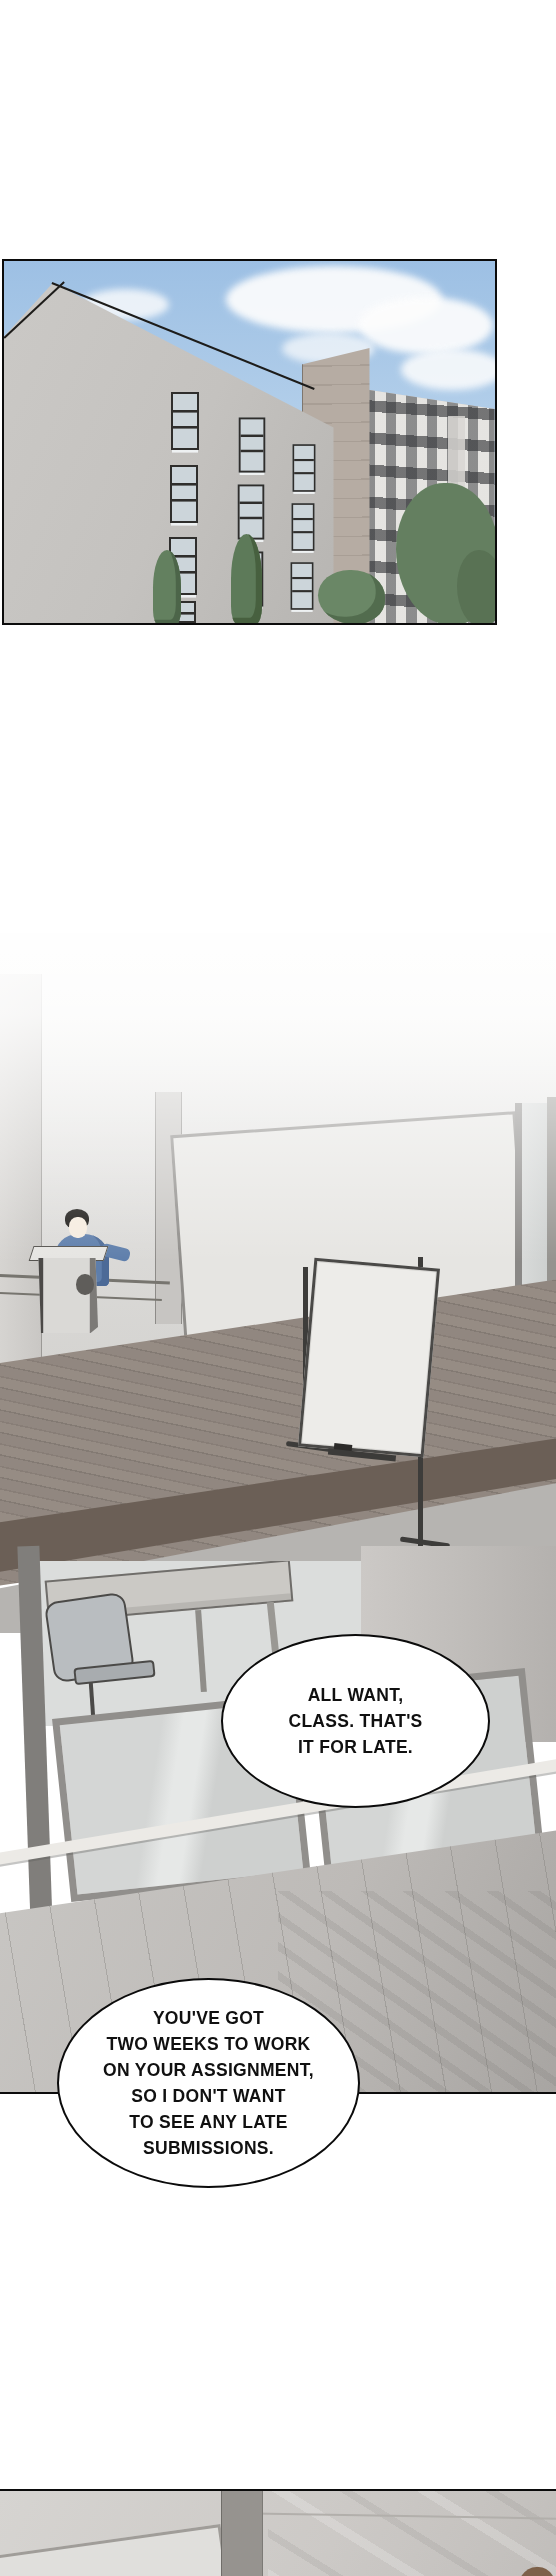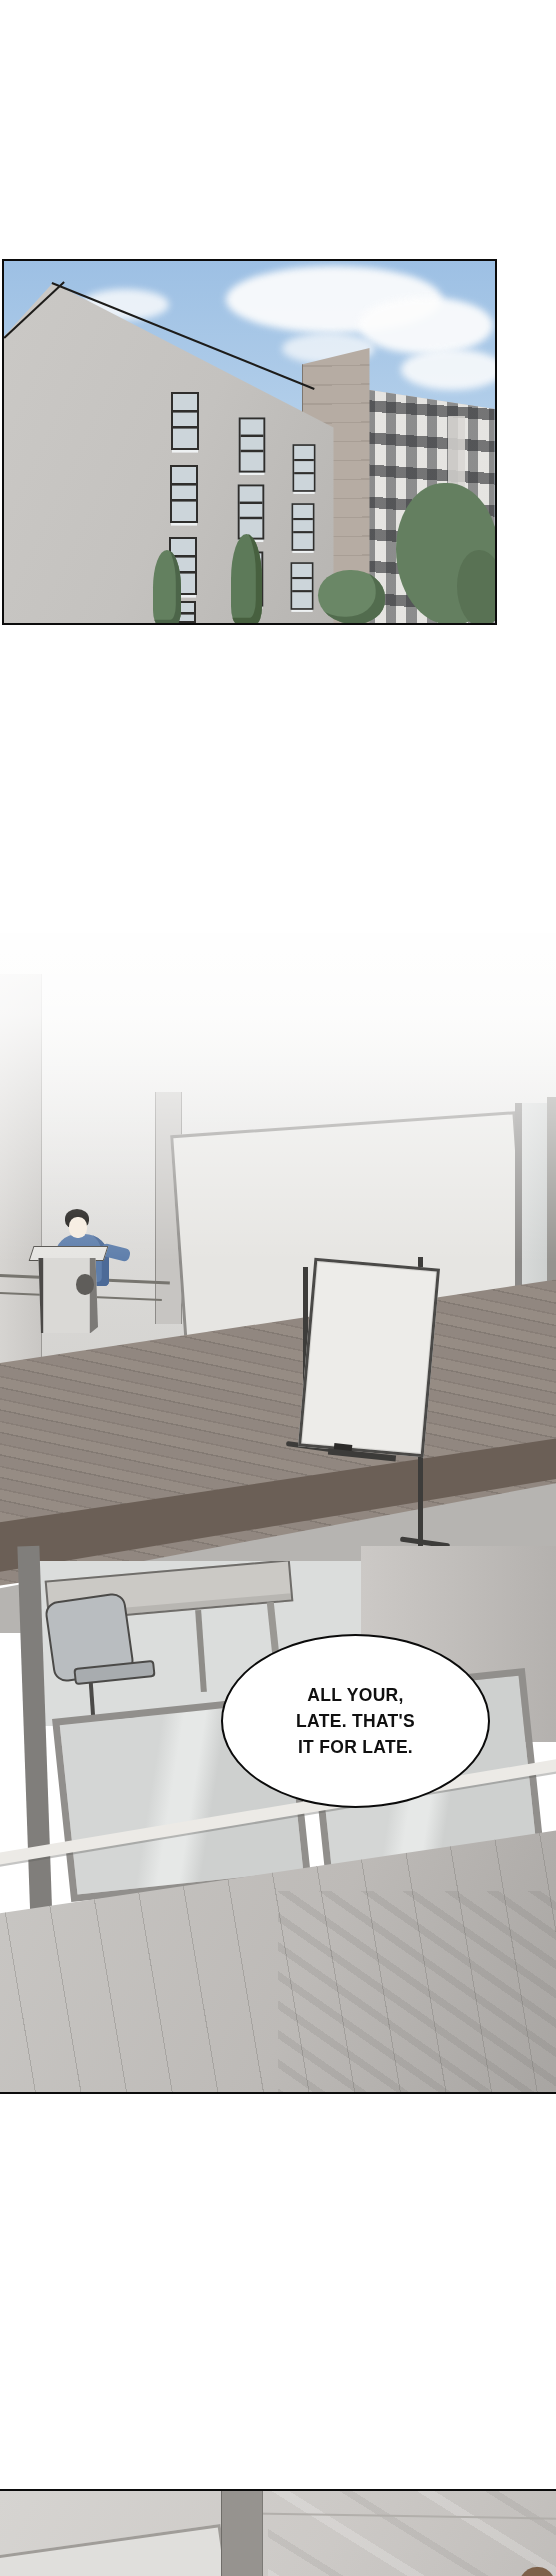--- a/index.html
+++ b/index.html
@@ -198,26 +198,34 @@
     <div class="pane" style="left:61px;top:1062px;width:227px;height:170px;transform:rotate(-6deg);"></div>
     <div class="pane" style="left:315px;top:1035px;width:206px;height:170px;transform:rotate(-6deg);"></div>
     <div id="p2-frame-left" class="abs"></div>
     <div id="p2-sill" class="abs"></div>
     <div id="p2-concrete" class="abs"></div>
     <div id="p2-shadowstreaks" class="abs"></div>
 
     <div id="p2-fog" class="abs"></div>
 
     <div id="bubble1" class="bubble">
-      <div class="line">ALL YOUR,</div>
-      <div class="line">LATE. THAT'S</div>
+      <div class="line">ALL WANT,</div>
+      <div class="line">CLASS. THAT'S</div>
       <div class="line">IT FOR LATE.</div>
     </div>
   </div>
 
+  <div id="bubble2" class="bubble">
+    <div class="line">YOU'VE GOT</div>
+    <div class="line">TWO WEEKS TO WORK</div>
+    <div class="line">ON YOUR ASSIGNMENT,</div>
+    <div class="line">SO I DON'T WANT</div>
+    <div class="line">TO SEE ANY LATE</div>
+    <div class="line">SUBMISSIONS.</div>
+  </div>
 
   <div id="panel3" class="panel">
     <div id="p3-streaks" class="abs"></div>
     <div id="p3-seam" class="abs"></div>
     <div class="board" style="left:-7.7px;top:49px;width:232px;height:116px;transform:rotate(-8deg);"></div>
 
     <div id="p3-column" class="abs"></div>
 
     <div id="rs-hair" class="abs"></div>
 

